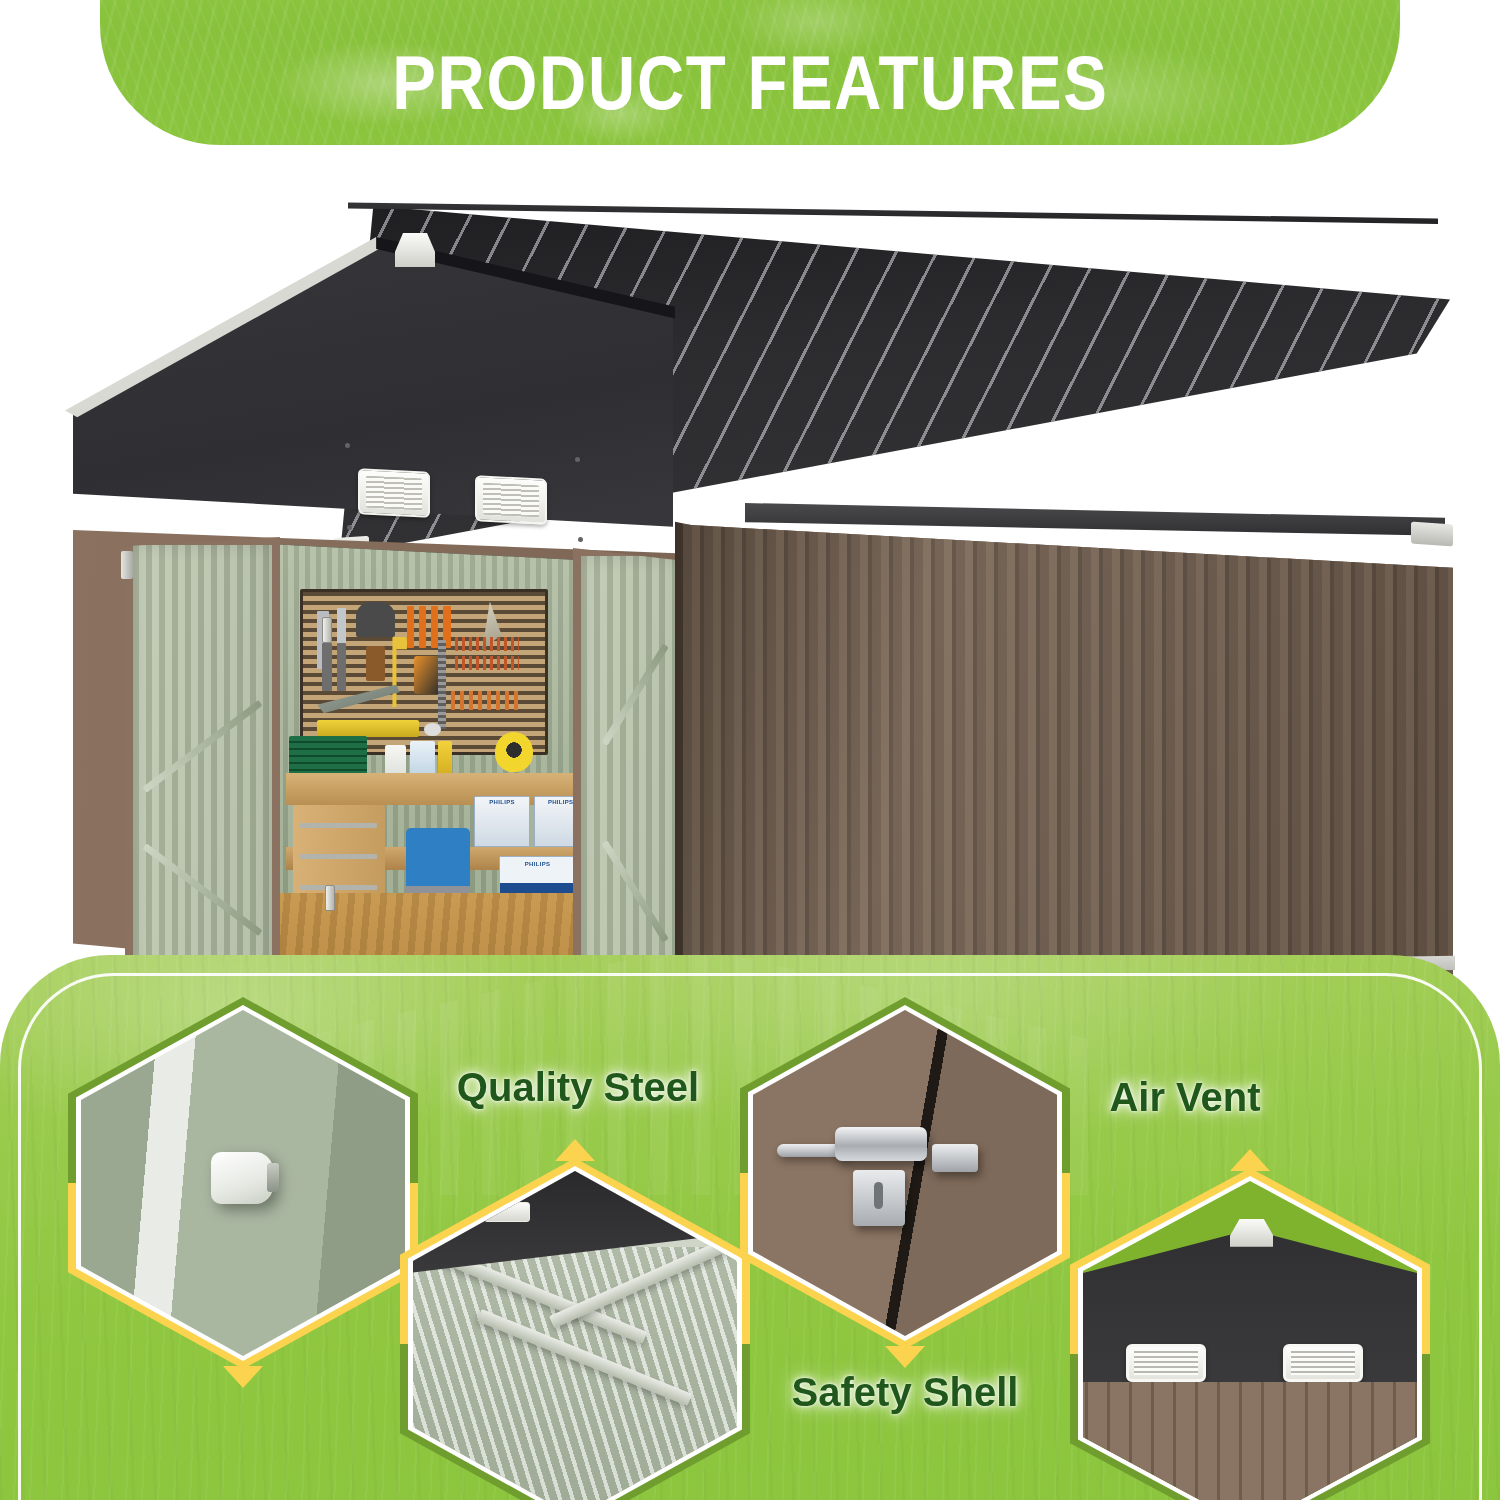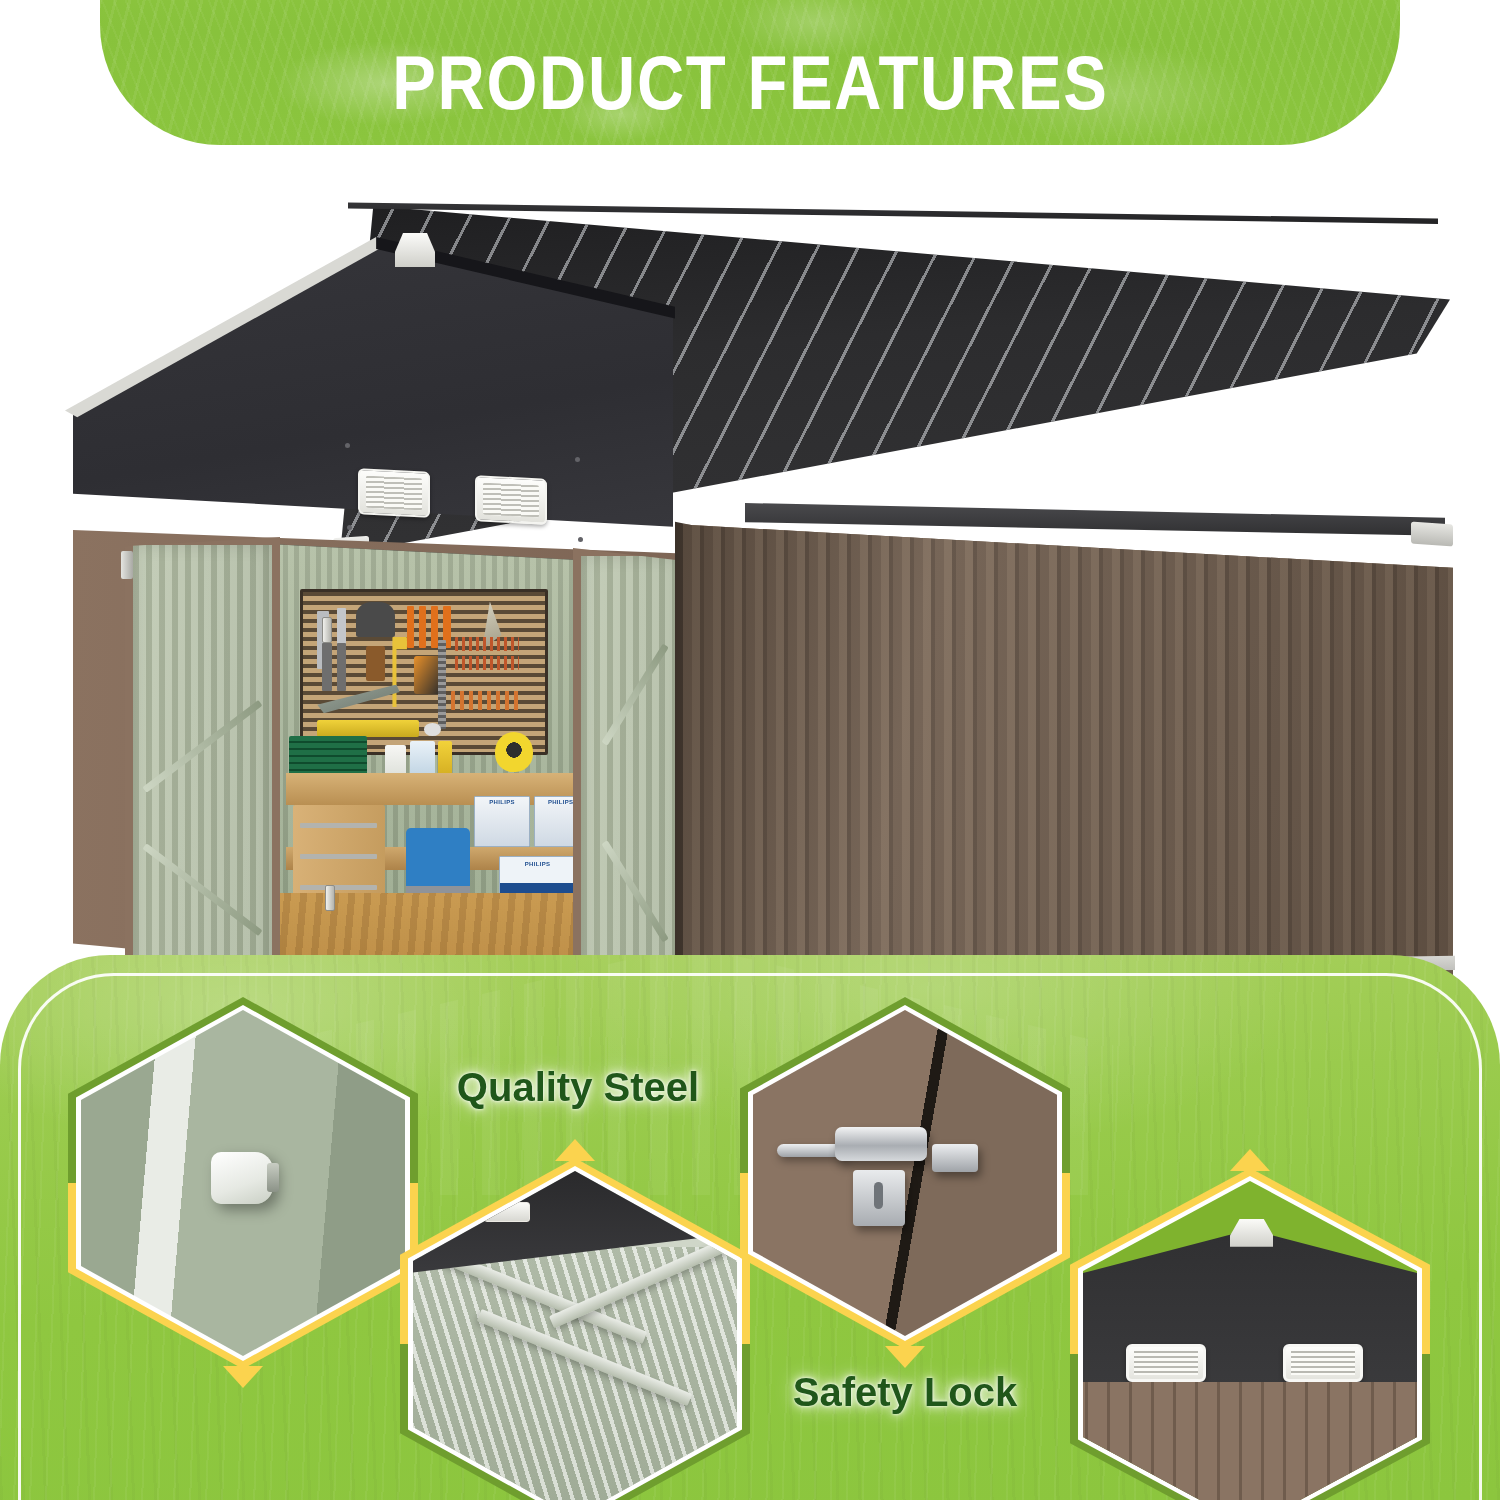--- a/index.html
+++ b/index.html
@@ -558,22 +558,23 @@
           <div class="art-lock">
             <div class="latch-rod"></div>
             <div class="latch-body"></div>
             <div class="latch-plate"></div>
             <div class="latch-keeper"></div>
           </div>
         </div>
         <div class="pointer-down"></div>
       </div>
     </div>
-    <div class="feat-label" style="left:730px;top:415px;width:350px;">Safety Lock</div>
-
+    <div class="feat-label" style="left:730px;top:415px;width:350px;">Safety Shell</div>
+
+    <div class="feat-label" style="left:1010px;top:120px;width:350px;">Air Vent</div>
     <div class="hexwrap" style="left:1070px;top:213px;width:360px;height:372px;">
       <div class="hex">
         <div class="hex-outer" style="background:linear-gradient(180deg,#fbd34e 0 50%, #6f9e2e 50% 100%);"></div>
         <div class="hex-white"></div>
         <div class="hex-img">
           <div class="art-vent">
             <div class="av-roof"></div>
             <div class="av-ridge"></div>
             <div class="av-vent" style="left:13%;top:47%;"></div>
             <div class="av-vent" style="left:60%;top:47%;"></div>

